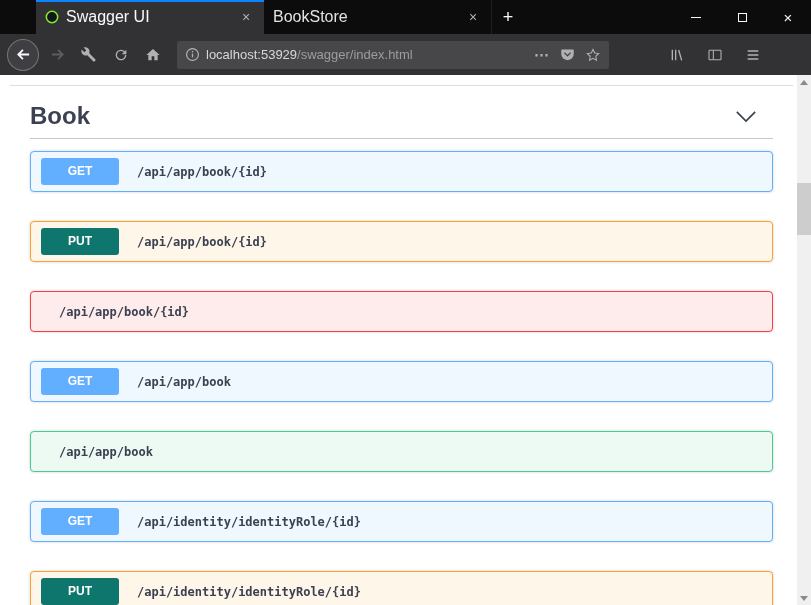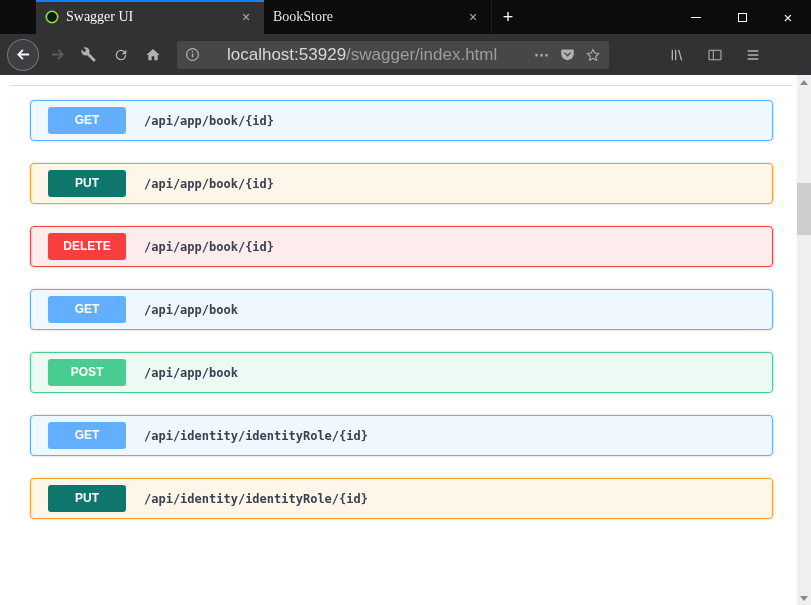--- a/index.html
+++ b/index.html
@@ -7,58 +7,58 @@
   body { font-family:"Liberation Sans", sans-serif; background:#fff; }
 
   .browser { width:811px; height:605px; display:flex; flex-direction:column; }
 
   
   .titlebar { height:34px; background:#0c0c0d; display:flex; align-items:stretch; flex:0 0 34px; }
   .tabstrip { display:flex; padding-left:36px; align-items:stretch; }
   .tab { width:228px; display:flex; align-items:center; padding:0 9px; gap:7px; position:relative; cursor:default; }
   .tab.active { background:#323234; box-shadow: inset 0 2px 0 0 #0a84ff; }
   .tab.inactive { border-right:1px solid rgba(255,255,255,.08); }
-  .tab-title { flex:1; font-size:14px; color:#f9f9fa; white-space:nowrap; overflow:hidden;font-family:Liberation Serif, serif; }
+  .tab-title { flex:1; font-size:16px; color:#f9f9fa; white-space:nowrap; overflow:hidden; }
   .tab.inactive .tab-title { color:#e3e3e6; }
   .tab-close { width:18px; height:18px; display:flex; align-items:center; justify-content:center;
                color:#b1b1b3; font-size:14px; line-height:1; border-radius:2px; }
   .newtab-btn { width:32px; display:flex; align-items:center; justify-content:center;
                 color:#f9f9fa; font-size:18px; }
   .win-controls { margin-left:auto; display:flex; }
   .win-btn { width:46px; display:flex; align-items:center; justify-content:center; color:#f9f9fa; }
   .glyph-min { width:10px; height:1px; background:#f9f9fa; }
   .glyph-max { width:9px; height:9px; border:1px solid #f9f9fa; }
   .glyph-close { font-size:15px; line-height:1; }
 
   
   .navbar { height:41px; flex:0 0 41px; background:#323234; display:flex; align-items:center; padding:0 7px; }
   .nav-btn { width:32px; height:32px; display:flex; align-items:center; justify-content:center; border-radius:2px; flex:0 0 auto; }
   .back-btn { width:32px; height:32px; border-radius:50%; background:#3e3e43; border:1px solid rgba(249,249,250,.3);
               display:flex; align-items:center; justify-content:center; margin-right:2px; }
   .urlbar { flex:1; max-width:432px; height:28px; background:#474749; border-radius:2px; margin-left:8px;
             display:flex; align-items:center; padding:0 8px; gap:6px; }
-  .url-text { flex:1; font-size:17px; white-space:nowrap; overflow:hidden;margin-left:21px; }
+  .url-text { flex:1; font-size:13px; white-space:nowrap; overflow:hidden; }
   .url-host { color:#d7d7db; }
   .url-path { color:#9d9da0; }
   .url-actions { display:flex; align-items:center; gap:10px; }
   .more-dots { color:#b1b1b3; font-size:15px; letter-spacing:1px; line-height:1; font-weight:700; }
   .right-icons { display:flex; align-items:center; gap:6px; margin-left:52px; margin-right:2px; }
 
   
   .page { position:relative; height:530px; flex:1; background:#fff; overflow:hidden; }
   .content { padding:10px 38px 0 30px; }
   .prev-divider { border-top:1px solid rgba(59,65,81,.18); margin:0 -20px 0 -20px; }
   .tag-section { margin-top:14px; }
   .tag-header { display:flex; align-items:center; justify-content:space-between;
                 border-bottom:1px solid rgba(59,65,81,.3); padding:2px 0 8px; cursor:pointer; }
   .tag-title { font-size:24px; font-weight:700; color:#3b4151; }
   .chev { margin-right:16px; display:flex; }
   .opblocks { margin-top:12px; }
   .opblock { display:flex; align-items:center; height:41px; border:1px solid; border-radius:4px;
-             margin-bottom:22px; padding:0 17px; box-shadow:0 0 3px rgba(0,0,0,.19); cursor:pointer; }
+             margin-bottom:29px; padding:0 10px; box-shadow:0 0 3px rgba(0,0,0,.19); cursor:pointer; }
   .op-get    { background:#eff7ff; border-color:#61affe; }
   .op-put    { background:#fff6ea; border-color:#fca130; }
   .op-delete { background:#feecec; border-color:#f93e3e; }
   .op-post   { background:#edfaf4; border-color:#49cc90; }
   .method { flex:0 0 78px; height:27px; line-height:27px; text-align:center; border-radius:3px;
             color:#fff; font-weight:700; font-size:12px; }
   .m-get { background:#61affe; } .m-put { background:#0f766e; }
   .m-delete { background:#f93e3e; } .m-post { background:#49cc90; }
   .path { margin-left:18px; font-family:"DejaVu Sans Mono","Liberation Mono",monospace;
           font-weight:700; font-size:12px; color:#3b4151; white-space:nowrap; }
@@ -194,39 +194,45 @@
         </span>
       </div>
     </div>
   </div>
 
   <div class="page">
     <div class="content">
       <div class="prev-divider"></div>
 
       <div class="tag-section">
+        <div class="tag-header">
+          <div class="tag-title">Book</div>
+          <span class="chev">
+            <svg width="22" height="13" viewBox="0 0 24 14">
+                <path d="m2 2 10 10L22 2" fill="none" stroke="#3b4151" stroke-width="1.8"></path>
+              </svg>
+          </span>
+        </div>
         <div class="opblocks">
           <div class="opblock op-get">
             <span class="method m-get">GET</span>
             <span class="path">/api/app/book/{id}</span>
           </div>
           <div class="opblock op-put">
             <span class="method m-put">PUT</span>
             <span class="path">/api/app/book/{id}</span>
           </div>
           <div class="opblock op-delete">
-            <span class="method m-delete">DELETE</span>
             <span class="path">/api/app/book/{id}</span>
           </div>
           <div class="opblock op-get">
             <span class="method m-get">GET</span>
             <span class="path">/api/app/book</span>
           </div>
           <div class="opblock op-post">
-            <span class="method m-post">POST</span>
             <span class="path">/api/app/book</span>
           </div>
         </div>
       </div>
 
       <div class="tag-section">
         <div class="opblocks">
           <div class="opblock op-get">
             <span class="method m-get">GET</span>
             <span class="path">/api/identity/identityRole/{id}</span>

